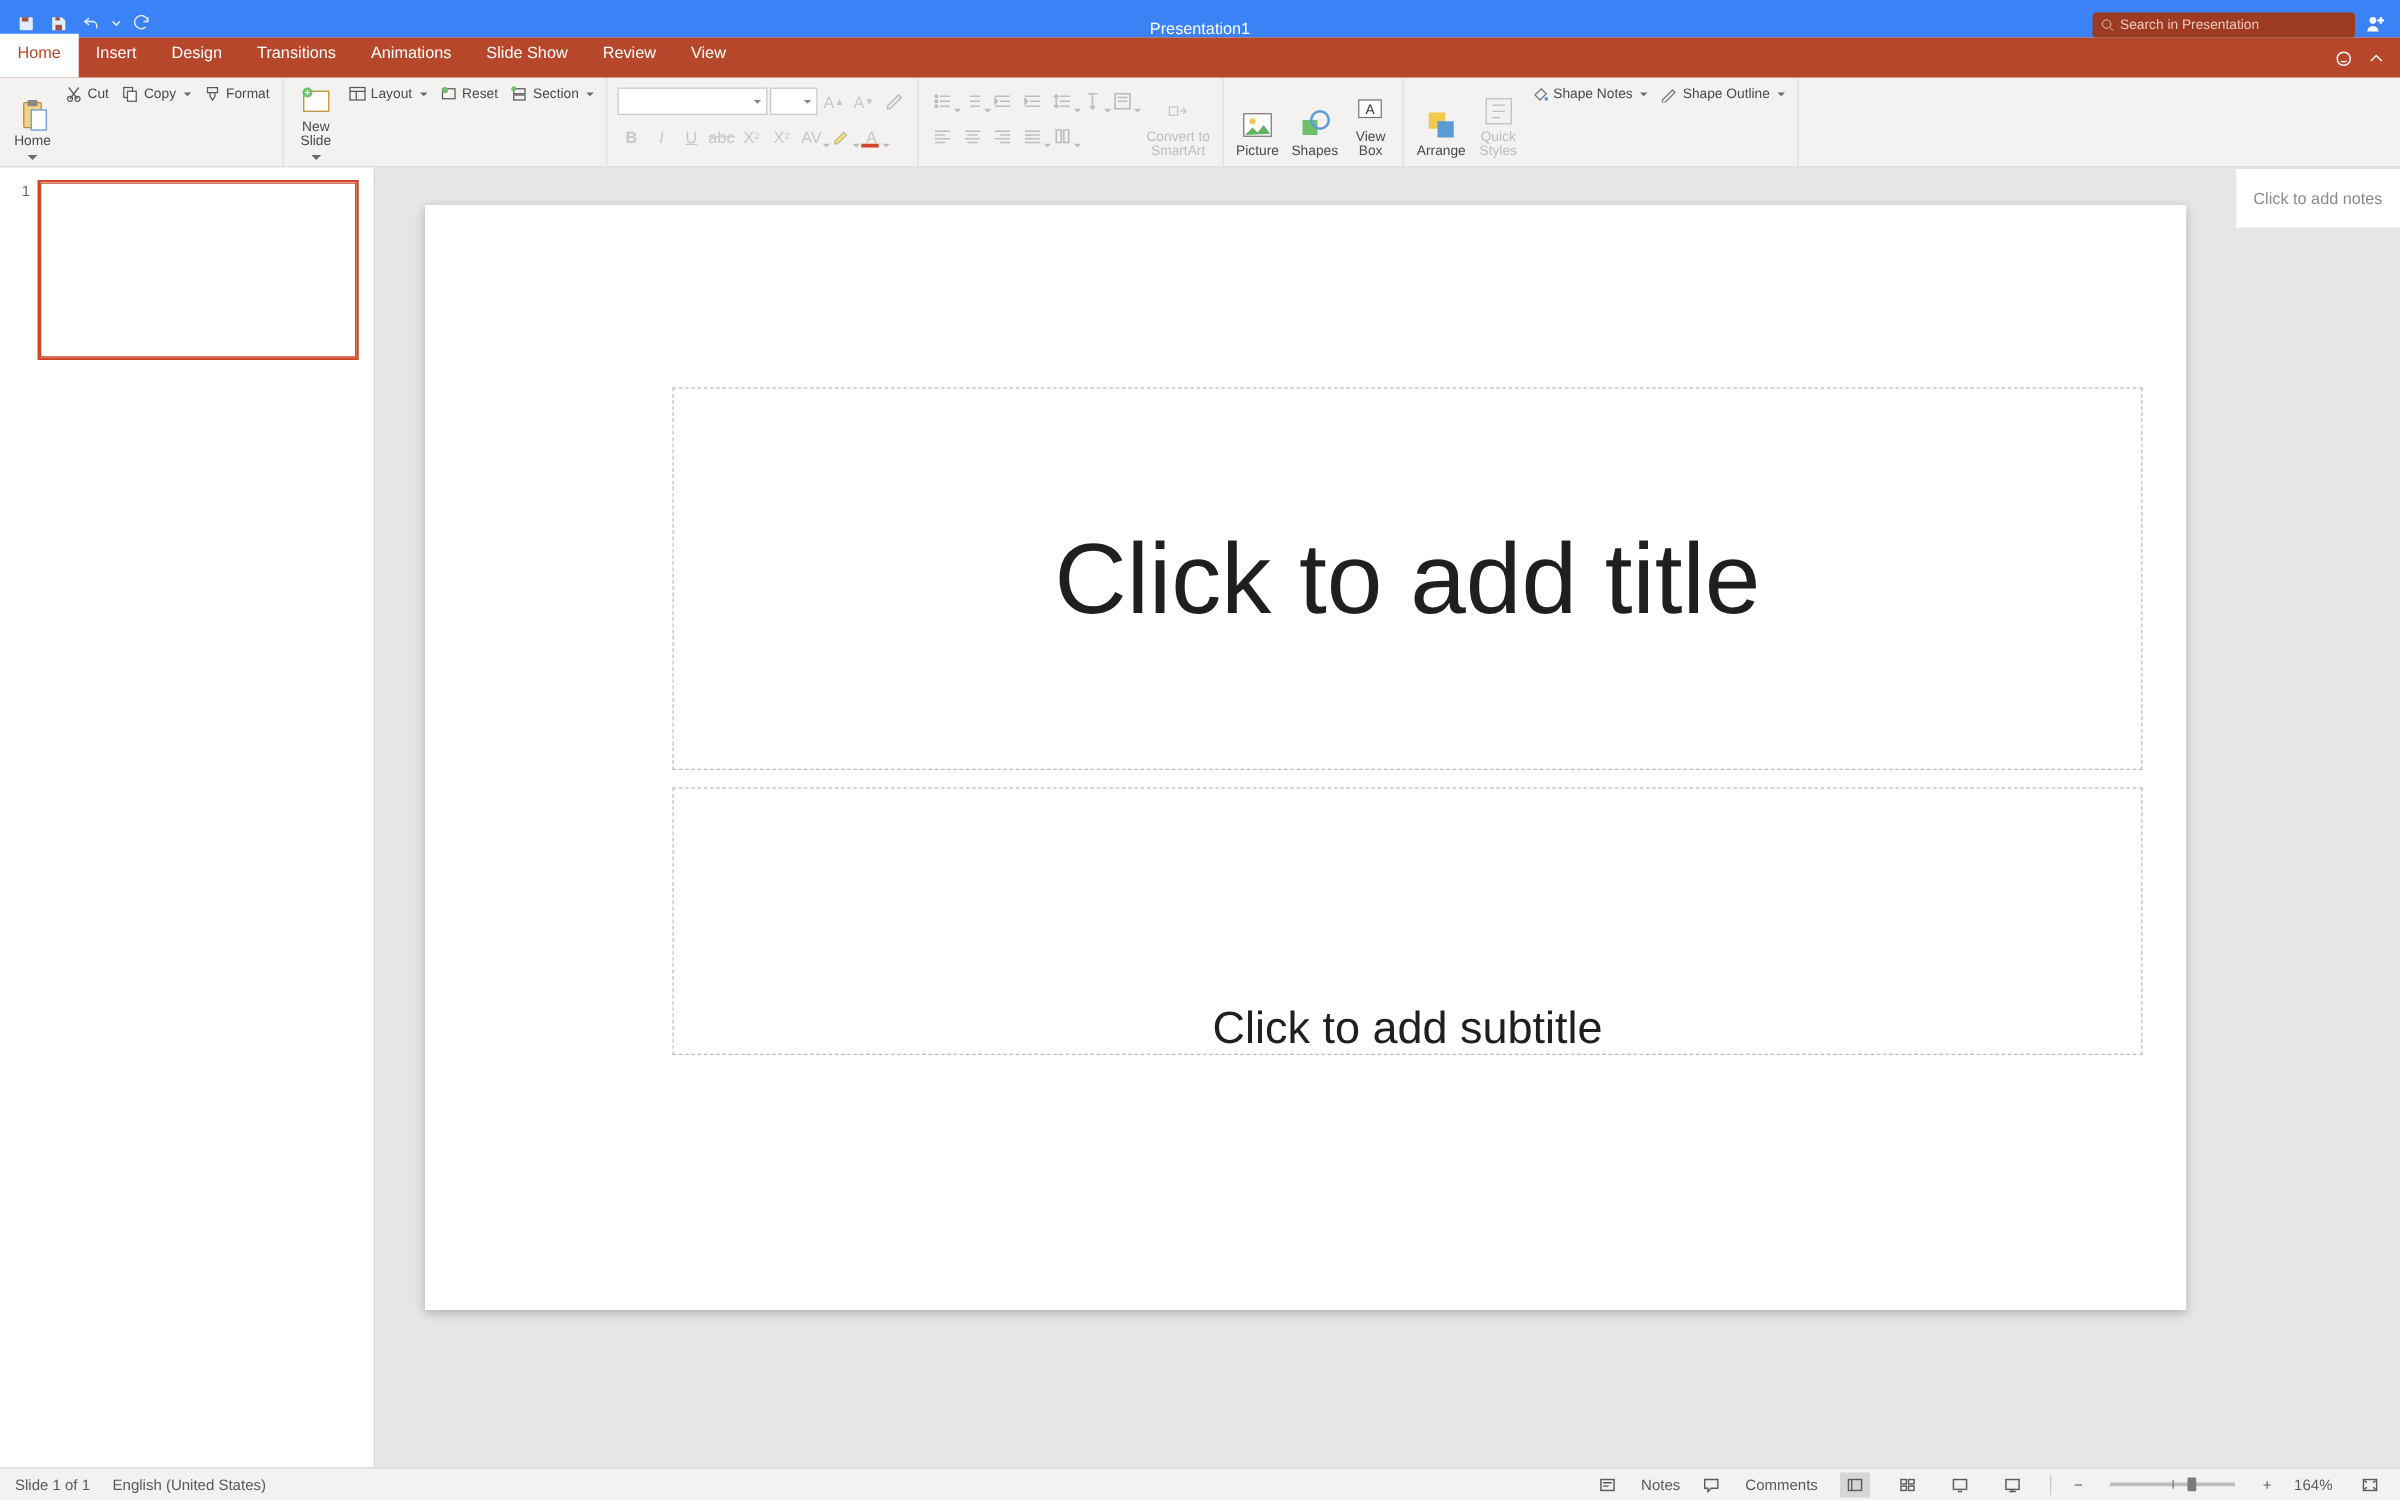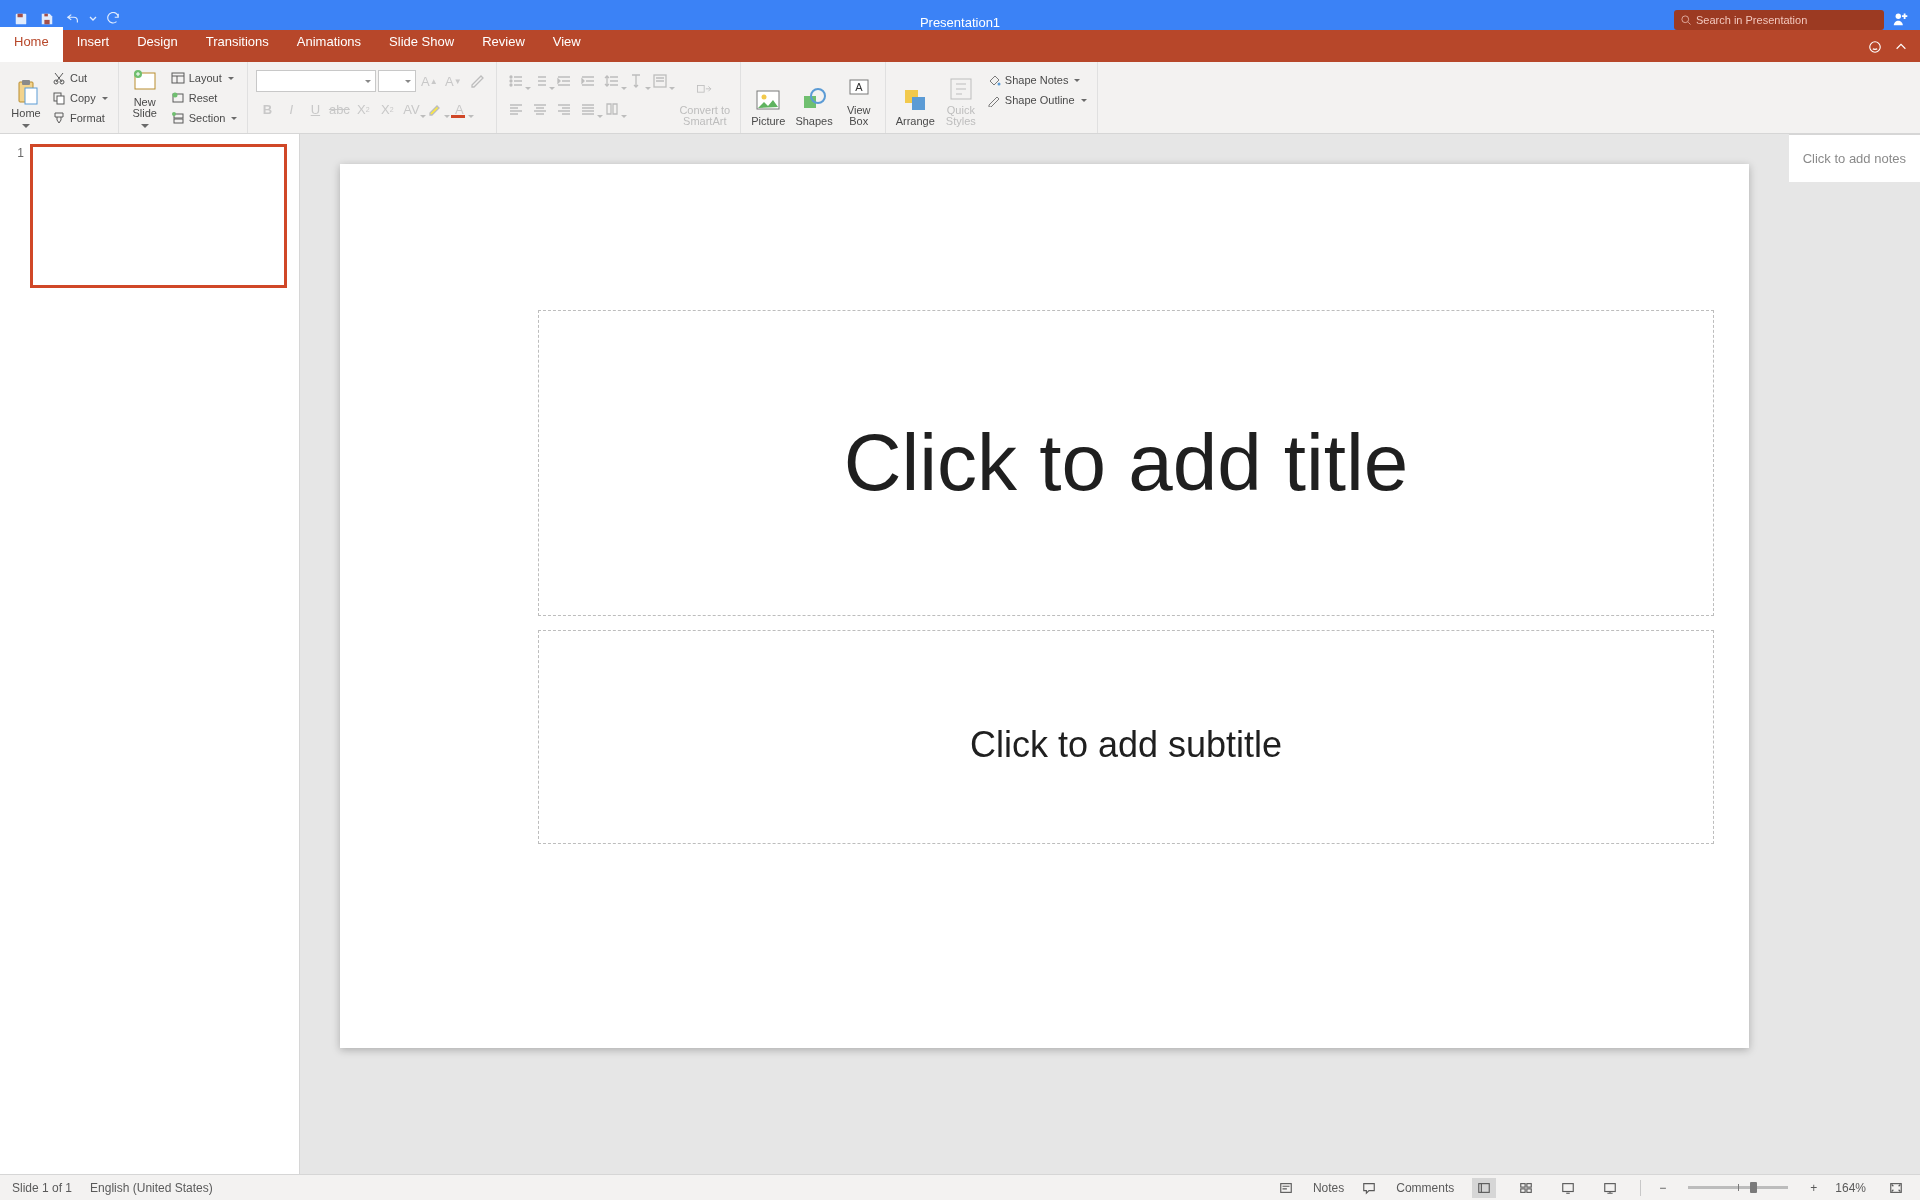--- a/index.html
+++ b/index.html
@@ -22,21 +22,21 @@
 .tabbar .rbn-ctl{position:absolute;right:8px;top:6px;display:flex;gap:4px}
 .rbn-ctl div{width:22px;height:22px;display:flex;align-items:center;justify-content:center}
 .rbn-ctl svg{width:14px;height:14px;stroke:#fff;fill:none;stroke-width:1.3}
 
 .ribbon{height:72px;background:#f3f2f1;border-bottom:1px solid #d6d6d6;display:flex;font-size:11px;color:#4a4a4a}
 .group{display:flex;align-items:flex-start;padding:4px 6px;border-right:1px solid #e0e0e0;gap:2px}
 .bigbtn{display:flex;flex-direction:column;align-items:center;justify-content:flex-end;min-width:40px;height:64px;padding:2px 4px;cursor:pointer;gap:2px;text-align:center;line-height:1.05}
 .bigbtn .ic{width:28px;height:28px;display:flex;align-items:center;justify-content:center}
 .bigbtn.small .ic{width:20px;height:20px}
 .bigbtn .dd{width:8px;height:4px;border-left:4px solid transparent;border-right:4px solid transparent;border-top:4px solid #6a6a6a;margin-top:2px}
-.stack{display:flex;flex-direction:column;justify-content:center;gap:2px;height:64px}
+.stack{display:flex;flex-direction:row;justify-content:center;gap:2px;height:64px}
 .minibtn{display:flex;align-items:center;gap:4px;height:18px;padding:0 4px;cursor:pointer;white-space:nowrap}
 .minibtn .mic{width:14px;height:14px;display:flex;align-items:center;justify-content:center}
 .minibtn .dd2{width:6px;height:3px;border-left:3px solid transparent;border-right:3px solid transparent;border-top:3px solid #6a6a6a;margin-left:2px}
 .font-group{display:flex;flex-direction:column;gap:6px;padding:4px 2px}
 .row{display:flex;align-items:center;gap:2px}
 .combo{height:22px;border:1px solid #c8c8c8;background:#fff;display:flex;align-items:center;font-size:11px;color:#bdbdbd;padding:0 4px}
 .combo.font{width:120px}
 .combo.size{width:38px}
 .combo .cdd{margin-left:auto;width:6px;height:3px;border-left:3px solid transparent;border-right:3px solid transparent;border-top:3px solid #888}
 .iconbtn{width:22px;height:22px;display:flex;align-items:center;justify-content:center;color:#bdbdbd;font-size:13px;cursor:pointer;position:relative}
@@ -47,21 +47,21 @@
 .workarea{flex:1;display:flex;min-height:0}
 .thumbpane{width:300px;background:#fff;border-right:1px solid #d6d6d6;padding:10px 12px;display:flex;flex-direction:column;gap:10px;overflow:auto}
 .thumb-item{display:flex;gap:6px}
 .thumb-num{font-size:12px;color:#6a6a6a;width:12px;text-align:right;padding-top:2px}
 .thumb{flex:1;height:144px;background:#fff;border:2px solid #d04727;box-shadow:0 0 0 1px #d04727 inset}
 .canvas-wrap{flex:1;background:#e6e6e6;display:flex;flex-direction:row;min-width:0}
 .canvas-scroll{flex:1;overflow:auto;display:flex;justify-content:center;align-items:flex-start;padding:30px 40px}
 .slide{width:1570px;height:884px;background:#fff;box-shadow:0 2px 8px rgba(0,0,0,.25);position:relative}
 .ph{position:absolute;border:1px dashed #bdbdbd;display:flex;align-items:center;justify-content:center;text-align:center;color:#1f1f1f}
 .ph.title{left:198px;top:146px;width:1176px;height:306px;font-family:Calibri,Arial,sans-serif;font-size:80px;font-weight:300}
-.ph.sub{left:198px;top:466px;width:1176px;height:214px;align-items:center;padding-top:16px;font-family:Calibri,Arial,sans-serif;font-size:36px;font-weight:300}
+.ph.sub{left:198px;top:466px;width:1176px;height:214px;align-items:flex-end;padding-top:16px;font-family:Calibri,Arial,sans-serif;font-size:36px;font-weight:300}
 .notes{height:48px;background:#fff;border-top:1px solid #d6d6d6;color:#8a8a8a;font-size:13px;display:flex;align-items:center;padding:4px 14px}
 
 .status{height:26px;background:#f3f2f1;border-top:1px solid #d6d6d6;display:flex;align-items:center;font-size:12px;color:#5a5a5a;padding:0 12px;gap:18px}
 .spacer{flex:1}
 .status .sbtn{display:flex;align-items:center;gap:20px;cursor:pointer}
 .status svg{width:14px;height:14px;stroke:#5a5a5a;fill:none;stroke-width:1.3}
 .viewbtn{width:24px;height:20px;display:flex;align-items:center;justify-content:center;cursor:pointer}
 .viewbtn.active{background:#d6d6d6}
 .zoom-slider{width:100px;height:3px;background:#bcbcbc;position:relative;margin:0 4px}
 .zoom-slider .knob{position:absolute;left:62%;top:-4px;width:7px;height:11px;background:#7a7a7a;border-radius:1px}

